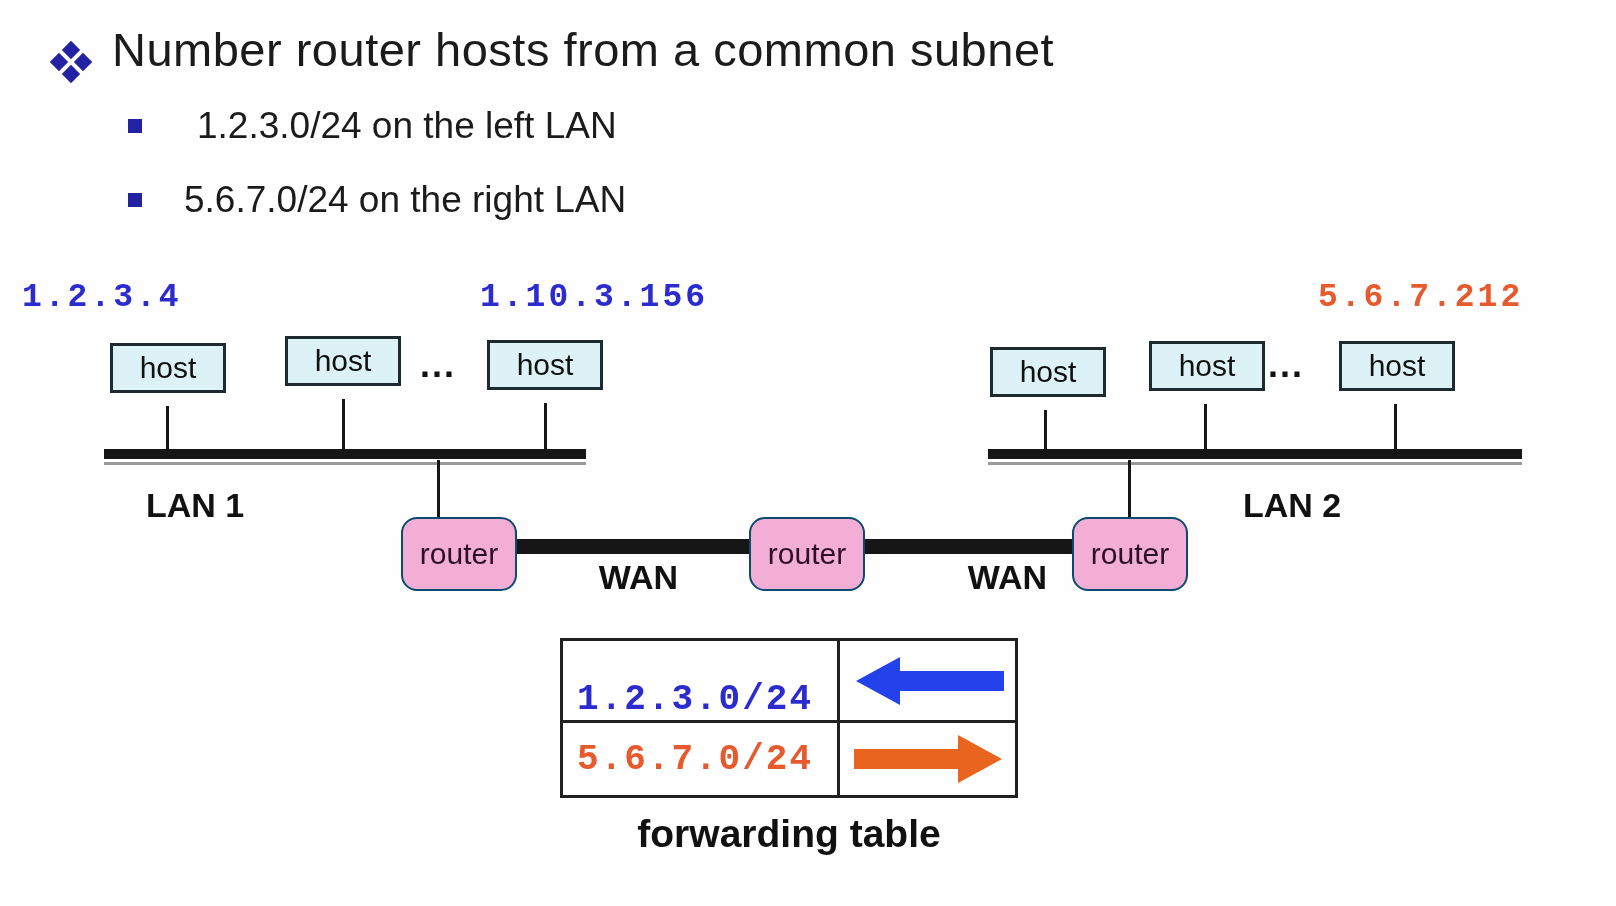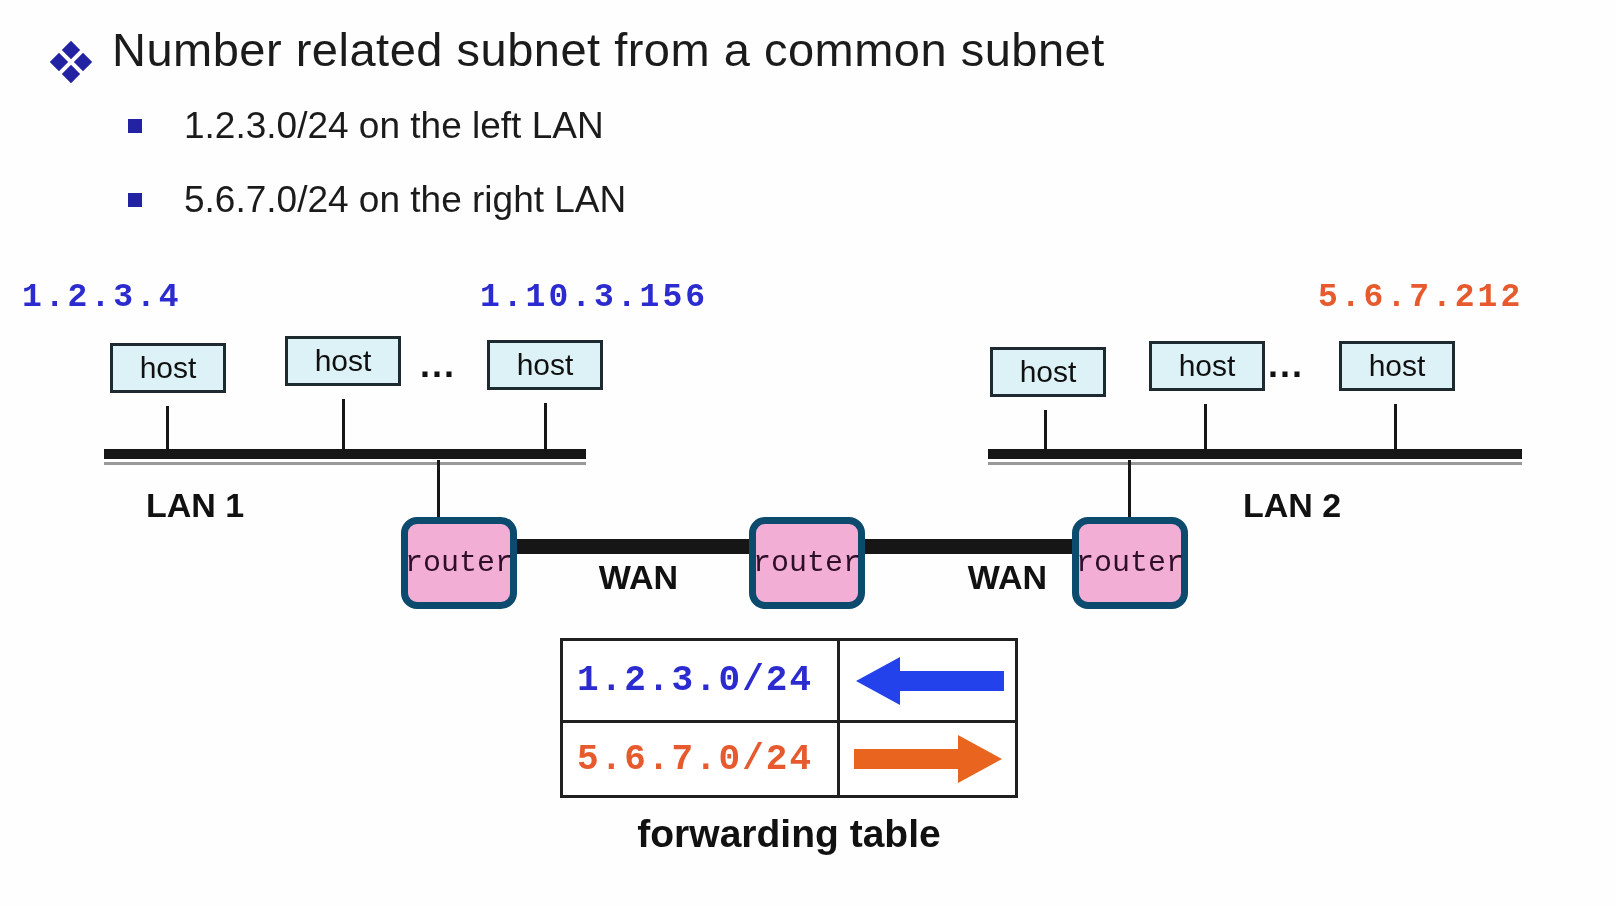--- a/index.html
+++ b/index.html
@@ -11,81 +11,81 @@
   .title-row { position:absolute; left:48px; top:20px; display:flex; align-items:flex-start; }
   .qdiamond {
     width:30px; height:30px; margin:27px 26px 0 8px; transform:rotate(45deg);
     display:grid; grid-template-columns:13px 13px; grid-template-rows:13px 13px; gap:4px; flex:0 0 auto;
   }
   .qdiamond b { background:var(--navy-bullet,#2222a3); }
   .title-text { font-size:47px; line-height:60px; letter-spacing:0.5px; }
   .sub { position:absolute; left:128px; height:52px; display:flex; align-items:center; }
   .sub .sq { width:14px; height:14px; background:var(--navy-bullet,#2222a3); margin-right:42px; flex:0 0 auto; }
   .sub .sub-text { font-size:37px; }
-  .sub1 { top:100px; } .sub2 { top:174px; }
+  .sub1 { top:100px;gap:13px; } .sub2 { top:174px; }
   
   .ip {
     position:absolute; top:279px; font-family:"Liberation Mono","DejaVu Sans Mono",monospace;
     font-weight:bold; font-size:33px; letter-spacing:3px; white-space:nowrap;
   }
   .ip-blue { color:var(--lan1-blue,#2b2bd0); }
   .ip-orange { color:var(--lan2-orange,#e65a2d); }
   .hostbox {
     position:absolute; width:116px; height:50px; box-sizing:border-box;
     background:var(--host-fill,#dcf2f6); border:3px solid var(--host-border,#1d2b30);
     display:flex; align-items:center; justify-content:center;
   }
   .hostbox span { font-size:30px; color:#111; }
   .dots { position:absolute; top:344px; font-size:36px; font-weight:bold; letter-spacing:2px; color:#111; }
   .vline { position:absolute; width:3px; background:var(--line-black,#161616); }
   .bus { position:absolute; top:449px; height:10px; background:var(--line-black,#161616); }
   .bus::after { content:""; position:absolute; left:0; right:0; top:13px; height:3px; background:#999999; }
   .lan-label { position:absolute; top:468px; font-size:34px; font-weight:bold; color:#111; white-space:nowrap;margin-top:18px; }
   .wan-line { position:absolute; left:460px; top:539px; width:680px; height:15px; background:var(--line-black,#161616); }
   .router {
-    position:absolute; top:517px; width:116px; height:92px; box-sizing:border-box;
-    background:var(--router-fill,#f3aed6); border:7px solid #0c4a6e; border-radius:16px;
-    display:flex; align-items:center; justify-content:center;font-family:Liberation Mono, monospace;
+    position:absolute; top:517px; width:116px; height:74px; box-sizing:border-box;
+    background:var(--router-fill,#f3aed6); border:2px solid #0c4a6e; border-radius:16px;
+    display:flex; align-items:center; justify-content:center;
   }
   .router span { font-size:30px; color:#2e0f28; white-space:nowrap; }
   .wan-label { position:absolute; top:558px; width:140px; text-align:right; font-size:34px; font-weight:bold; color:#111; }
   
   .ftable {
     position:absolute; left:560px; top:638px; width:458px; height:160px; box-sizing:border-box;
     border:3px solid #202020; background:#fff;
   }
   .ftable .col-div { position:absolute; left:274px; top:0; width:3px; height:100%; background:#202020; }
   .ftable .row-div { position:absolute; left:0; top:79px; width:100%; height:3px; background:#202020; }
   .cell { position:absolute; display:flex; align-items:center; }
   .prefix {
     font-family:"Liberation Mono","DejaVu Sans Mono",monospace; font-weight:bold;
     font-size:36px; letter-spacing:2px; white-space:nowrap;
   }
-  .cell-p1 { left:14px; top:0; height:79px; }
+  .cell-p1 { left:14px; top:0; height:79px;align-items:flex-end; }
   .cell-p2 { left:14px; top:82px; height:72px; }
   .cell-a1 { left:277px; top:0; width:178px; height:79px; justify-content:center; }
   .cell-a2 { left:277px; top:82px; width:178px; height:72px; justify-content:center; }
   .arrow path { fill:currentColor; }
   .arrow-blue { color:var(--arrow-blue,#2442ec); }
   .arrow-orange { color:var(--arrow-orange,#e8641f); }
   .ft-caption { position:absolute; left:560px; top:812px; width:458px; text-align:center; font-size:39px; font-weight:bold; color:#111; }
 </style>
 </head>
 <body>
 
 <div class="slide">
 
   <div class="title-row">
     <span class="qdiamond">
         <b></b>
         <b></b>
         <b></b>
         <b></b>
       </span>
-    <span class="title-text">Number related subnet from a common subnet</span>
+    <span class="title-text">Number router hosts from a common subnet</span>
   </div>
 
   <div class="sub sub1">
     <span class="sq"></span>
     <span class="sub-text">1.2.3.0/24 on the left LAN</span>
   </div>
   <div class="sub sub2">
     <span class="sq"></span>
     <span class="sub-text">5.6.7.0/24 on the right LAN</span>
   </div>

